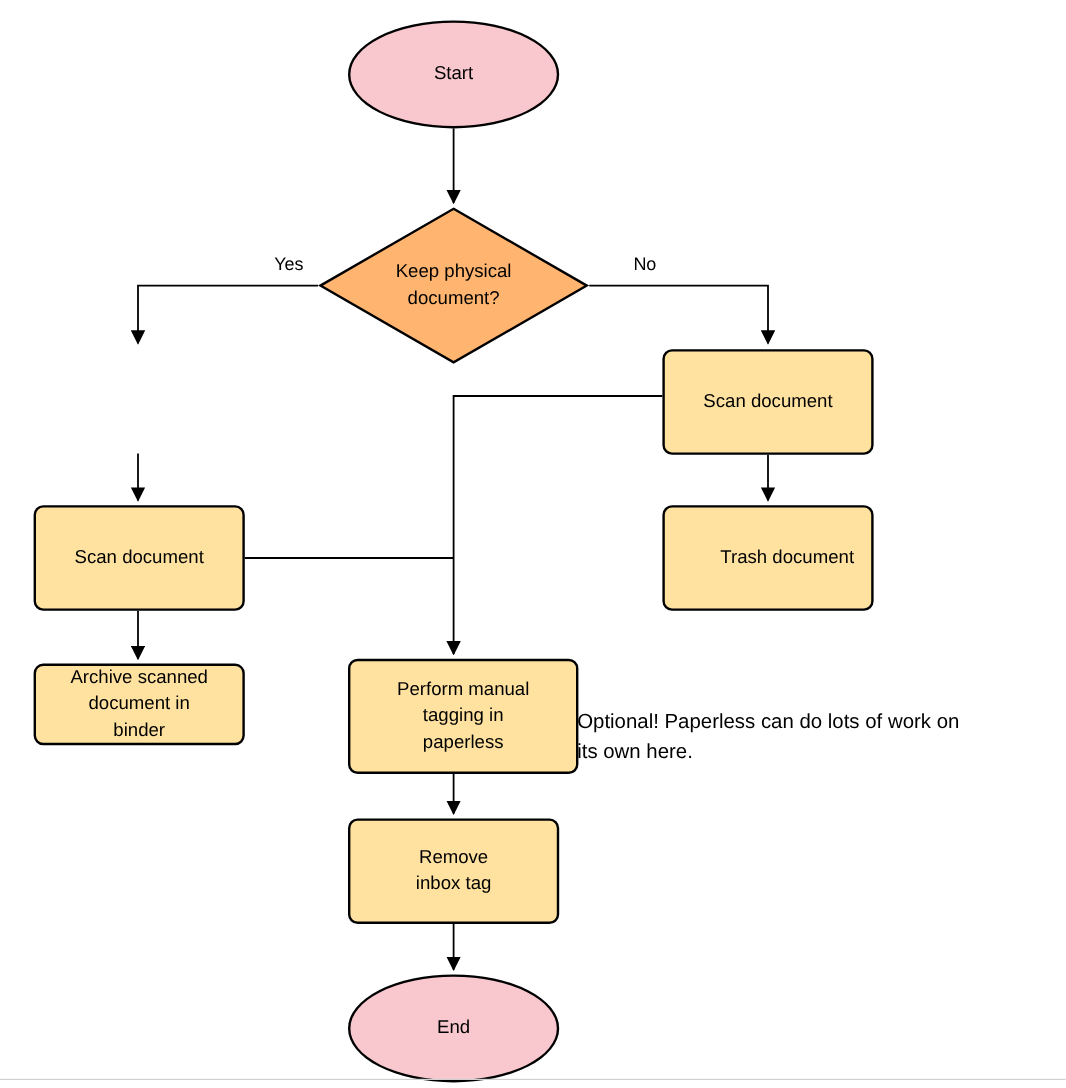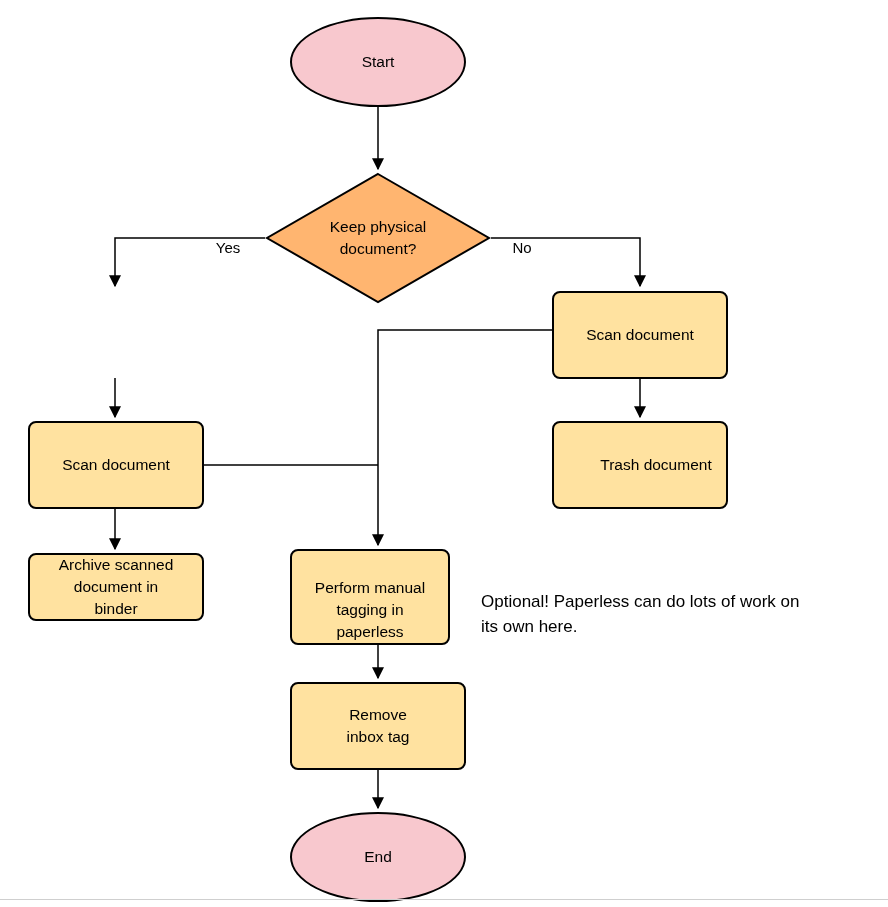--- a/index.html
+++ b/index.html
@@ -55,24 +55,23 @@
     stroke-width:2;
   }
   .node-label{
     position:relative;
     white-space:pre-line;
     padding:0 6px;
   }
   .edge-label{
     position:absolute;
     width:50px;
-    text-align:center;
+    text-align:right;
     font-size:15px;
     background:var(--canvas-bg);
-    margin-top:27px;
   }
   .annotation{
     position:absolute;
     left:481px;top:590px;width:400px;
     font-size:17px;
     line-height:1.45;
     white-space:pre-line;
   }
   .page-bottom-border{
     position:absolute;
@@ -137,21 +136,21 @@
   <div class="node process" style="left:552px;top:421px;width:176px;height:88px;padding-left:32px;">
     <div class="node-label">Trash document</div>
   </div>
 
   <div class="node process" style="left:28px;top:553px;width:176px;height:68px;">
     <div class="node-label">Archive scanned
 document in
 binder</div>
   </div>
 
-  <div class="node process" style="left:290px;top:549px;width:160px;height:96px;align-items:flex-end;">
+  <div class="node process" style="left:290px;top:549px;width:192px;height:96px;">
     <div class="node-label">Perform manual
 tagging in
 paperless</div>
   </div>
 
   <div class="node process" style="left:290px;top:682px;width:176px;height:88px;">
     <div class="node-label">Remove
 inbox tag</div>
   </div>
 

